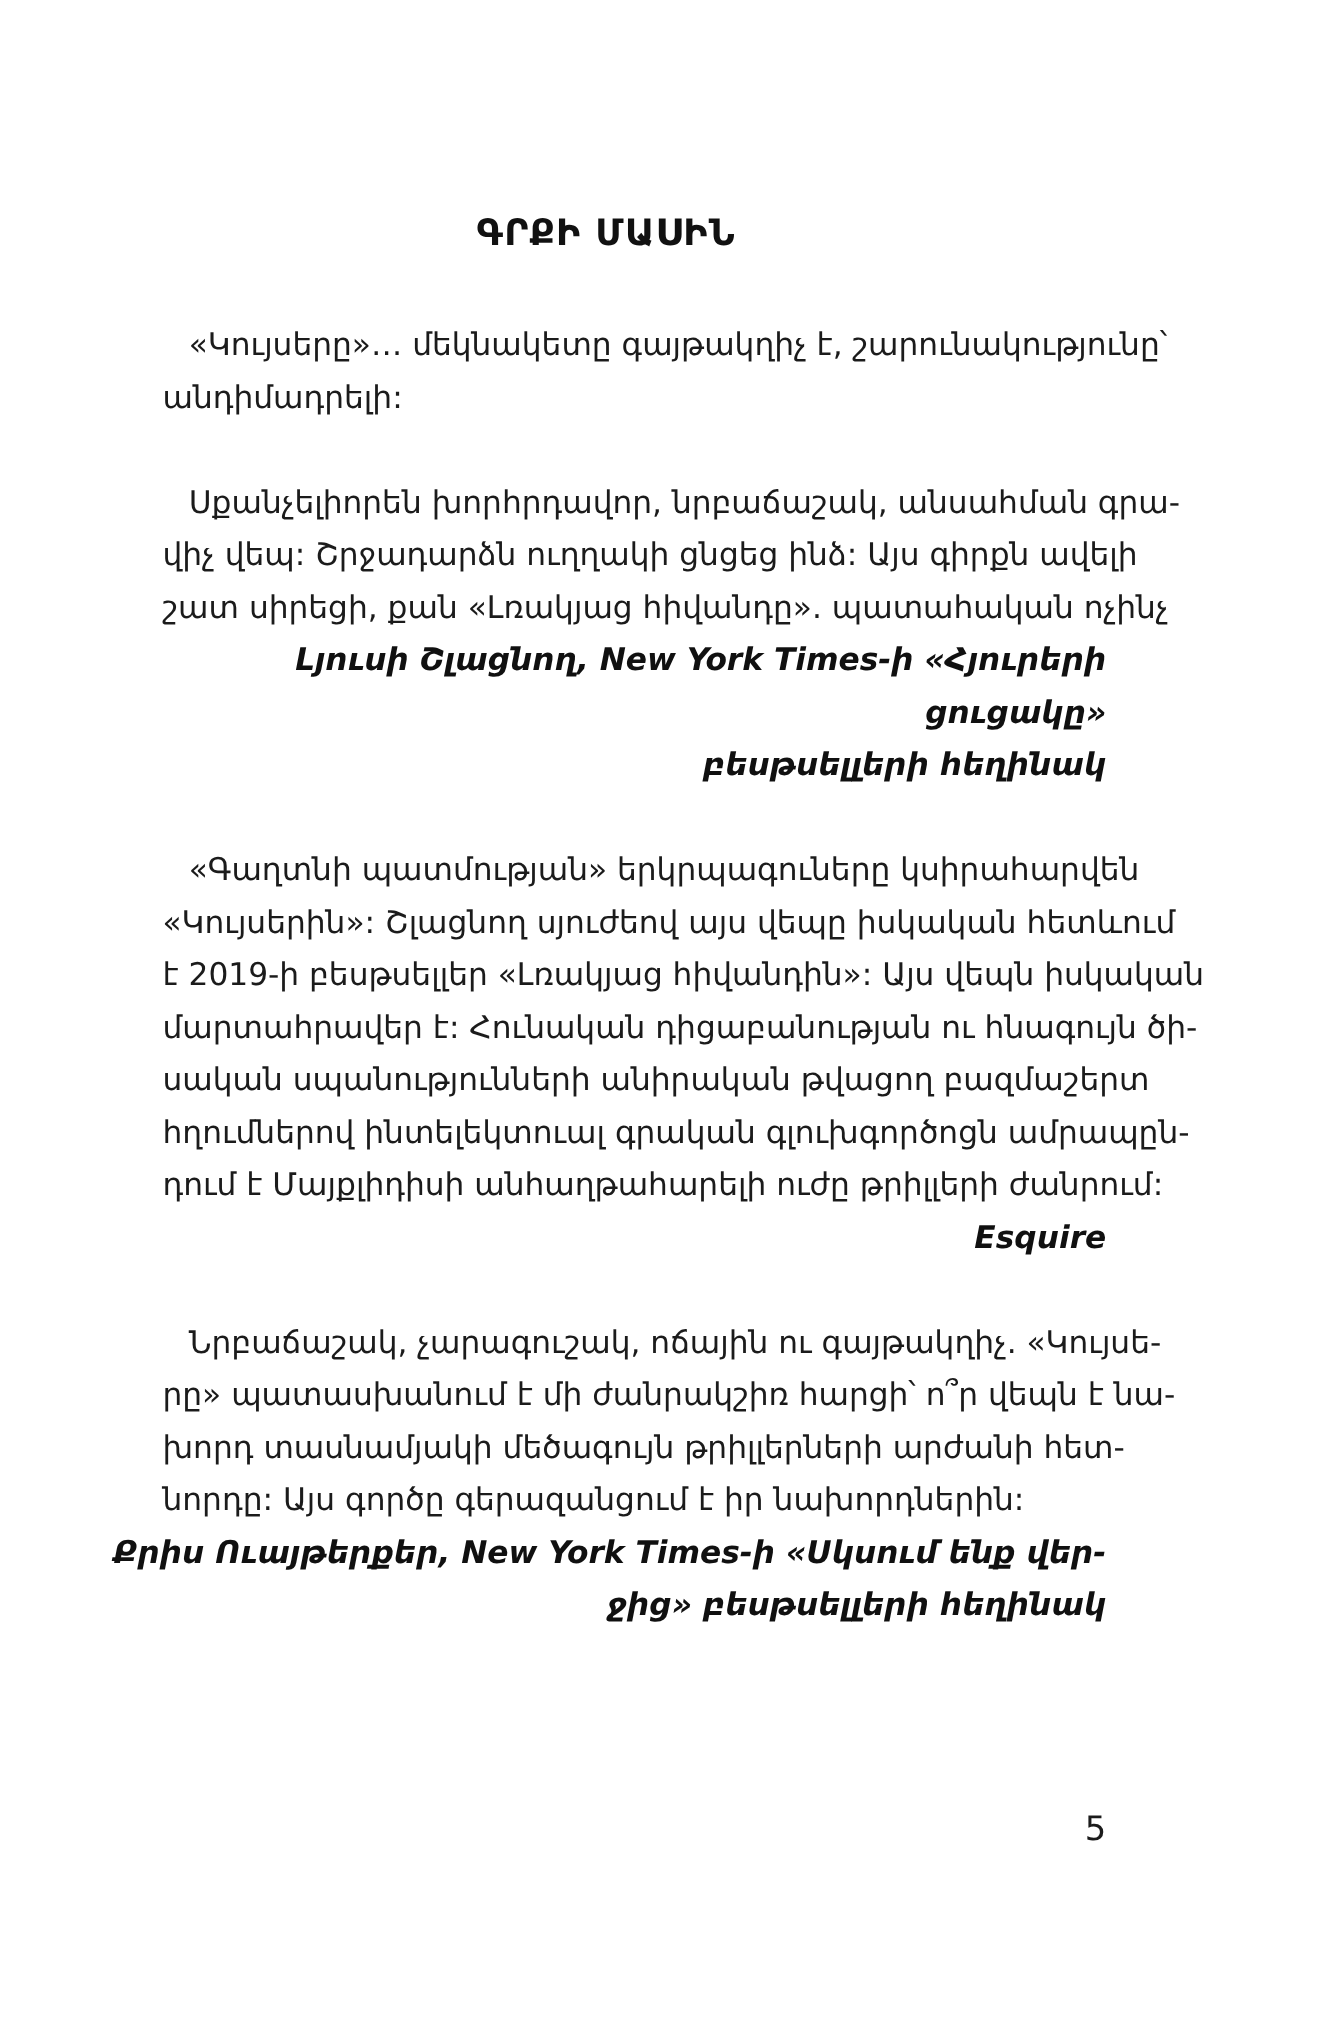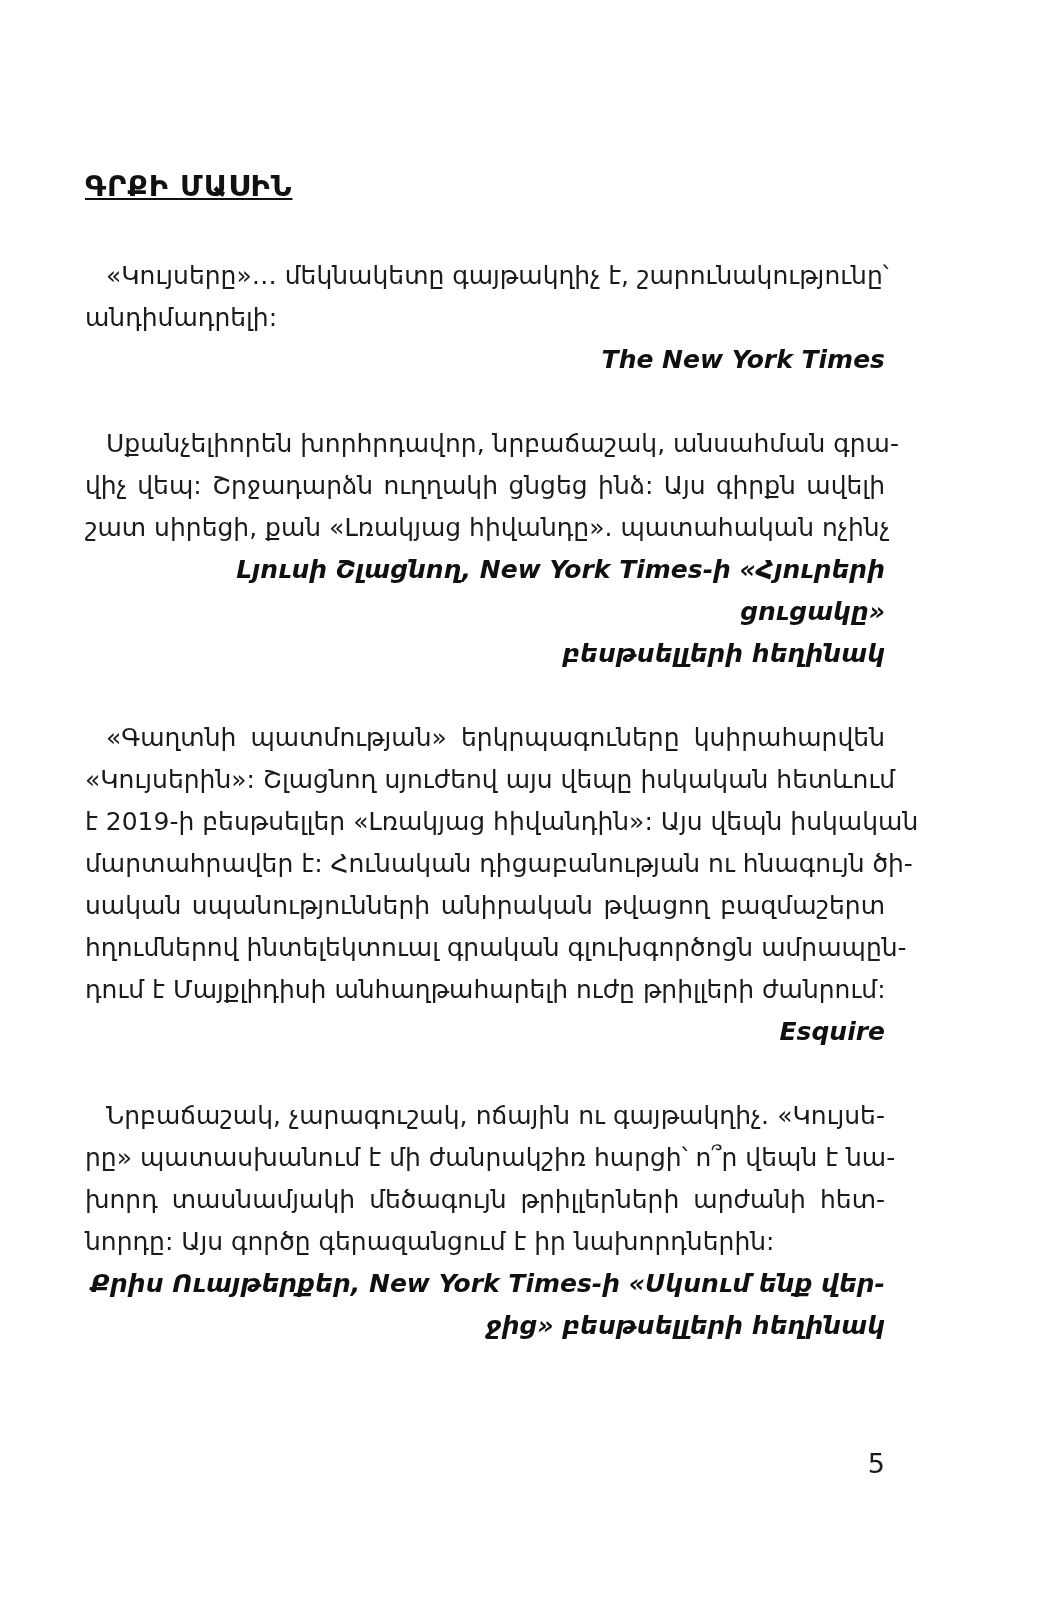--- a/index.html
+++ b/index.html
@@ -22,34 +22,35 @@
     height: 1615px;
     box-sizing: border-box;
     padding: 165px 178px 0 85px;
     background: #ffffff;
   }
   .page-title {
     margin: 0 0 48px 0;
     font-size: 29px;
     font-weight: bold;
     line-height: 42px;
+    text-align: center;
     letter-spacing: 1px;
     color: #111111;
-    text-decoration: underline;
   }
   .quote-block {
     margin: 0 0 42px 0;
   }
   .body-line {
     font-size: 25px;
     line-height: 42px;
     white-space: nowrap;
     text-align: justify;
     text-align-last: justify;
     color: #1b1b1b;
+    margin-left: 45px;
   }
   .body-line.first {
     padding-left: 21px;
   }
   .body-line.last {
     text-align: center;
     text-align-last: left;
   }
   .attr-line {
     font-size: 25px;
@@ -72,21 +73,20 @@
 </head>
 <body>
 
 <div class="page">
   <h1 class="page-title">ԳՐՔԻ ՄԱՍԻՆ</h1>
 
   <main>
       <div class="quote-block">
         <div class="body-line first">«Կույսերը»… մեկնակետը գայթակղիչ է, շարունակությունը՝</div>
         <div class="body-line last">անդիմադրելի:</div>
-        <div class="attr-line">The New York Times</div>
       </div>
       <div class="quote-block">
         <div class="body-line first">Սքանչելիորեն խորհրդավոր, նրբաճաշակ, անսահման գրա-</div>
         <div class="body-line">վիչ վեպ: Շրջադարձն ուղղակի ցնցեց ինձ: Այս գիրքն ավելի</div>
         <div class="body-line">շատ սիրեցի, քան «Լռակյաց հիվանդը». պատահական ոչինչ</div>
         <div class="attr-line">Լյուսի Շլացնող, New York Times-ի «Հյուրերի ցուցակը»</div>
         <div class="attr-line">բեսթսելլերի հեղինակ</div>
       </div>
       <div class="quote-block">
         <div class="body-line first">«Գաղտնի պատմության» երկրպագուները կսիրահարվեն</div>

